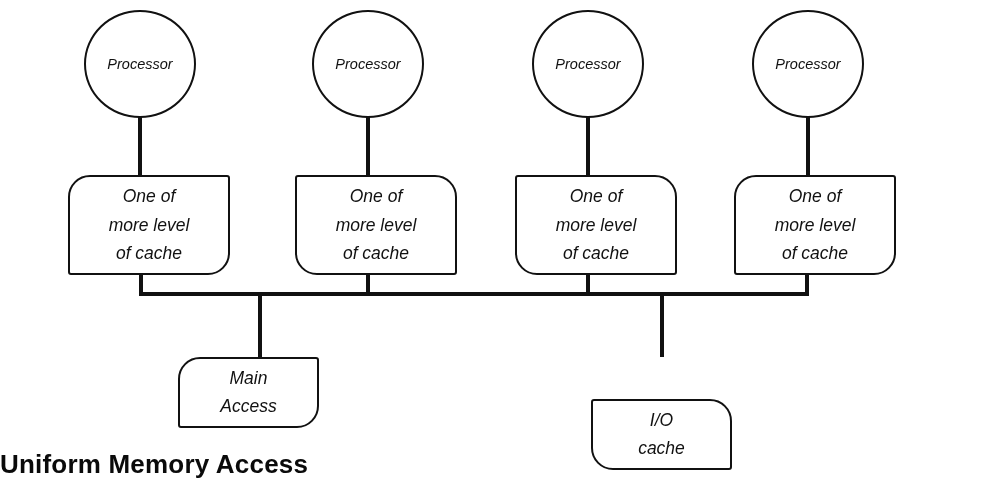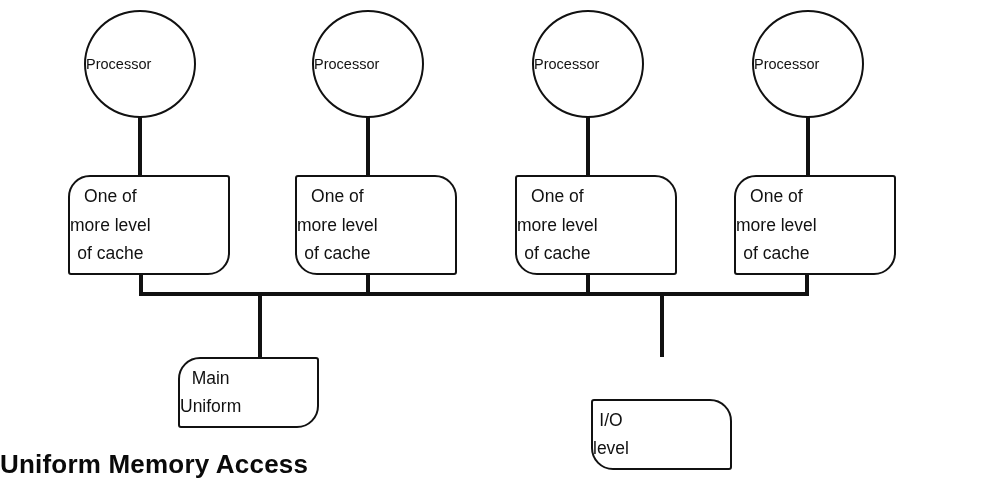--- a/index.html
+++ b/index.html
@@ -14,22 +14,23 @@
     overflow: hidden;
   }
 
   .node {
     position: absolute;
     border: 2.5px solid #111111;
     background: #ffffff;
     color: #111111;
     display: flex;
     align-items: center;
-    justify-content: flex-start;
+    justify-content: center;
     text-align: center;
+    font-style: italic;
   }
 
   .processor {
     width: 112px;
     height: 108px;
     border-width: 2px;
     border-radius: 50%;
     font-size: 14.5px;
   }
 
@@ -132,26 +133,26 @@
   <div class="vline" style="left:805px; top:273px; height:23px;"></div>
 
   <div class="hline" style="left:139px; top:292px; width:670px;"></div>
 
   <div class="vline" style="left:258px; top:296px; height:61px;"></div>
   <div class="vline" style="left:660px; top:296px; height:61px;"></div>
 
   <div class="node membox ra" style="left:178px; top:357px;">
     <div>
       <div>Main</div>
-      <div>Uniform</div>
+      <div>Access</div>
     </div>
   </div>
 
   <div class="node membox rb" style="left:591px; top:356px;margin-top:43px;">
     <div>
       <div>I/O</div>
-      <div>level</div>
+      <div>cache</div>
     </div>
   </div>
 
   <div class="title">Uniform Memory Access</div>
 
 </div>
 
 </body></html>

